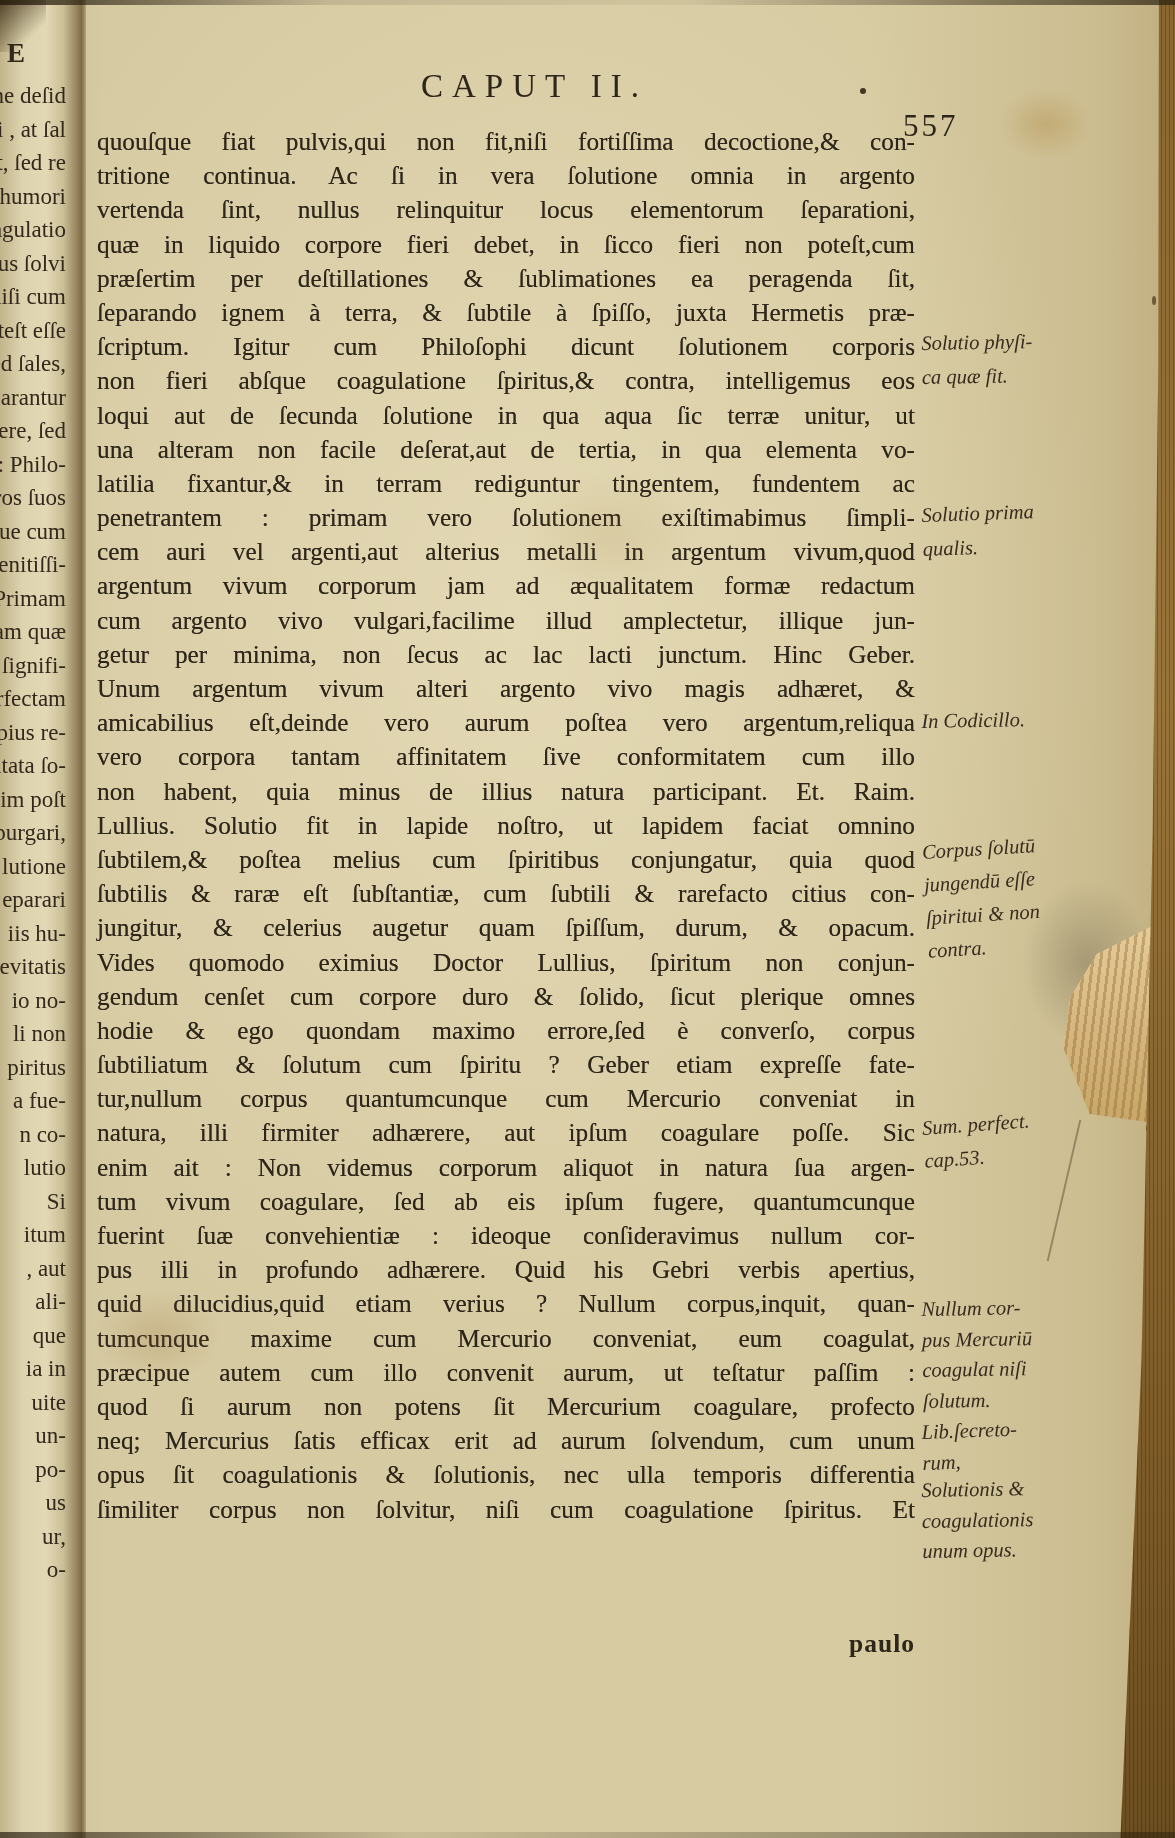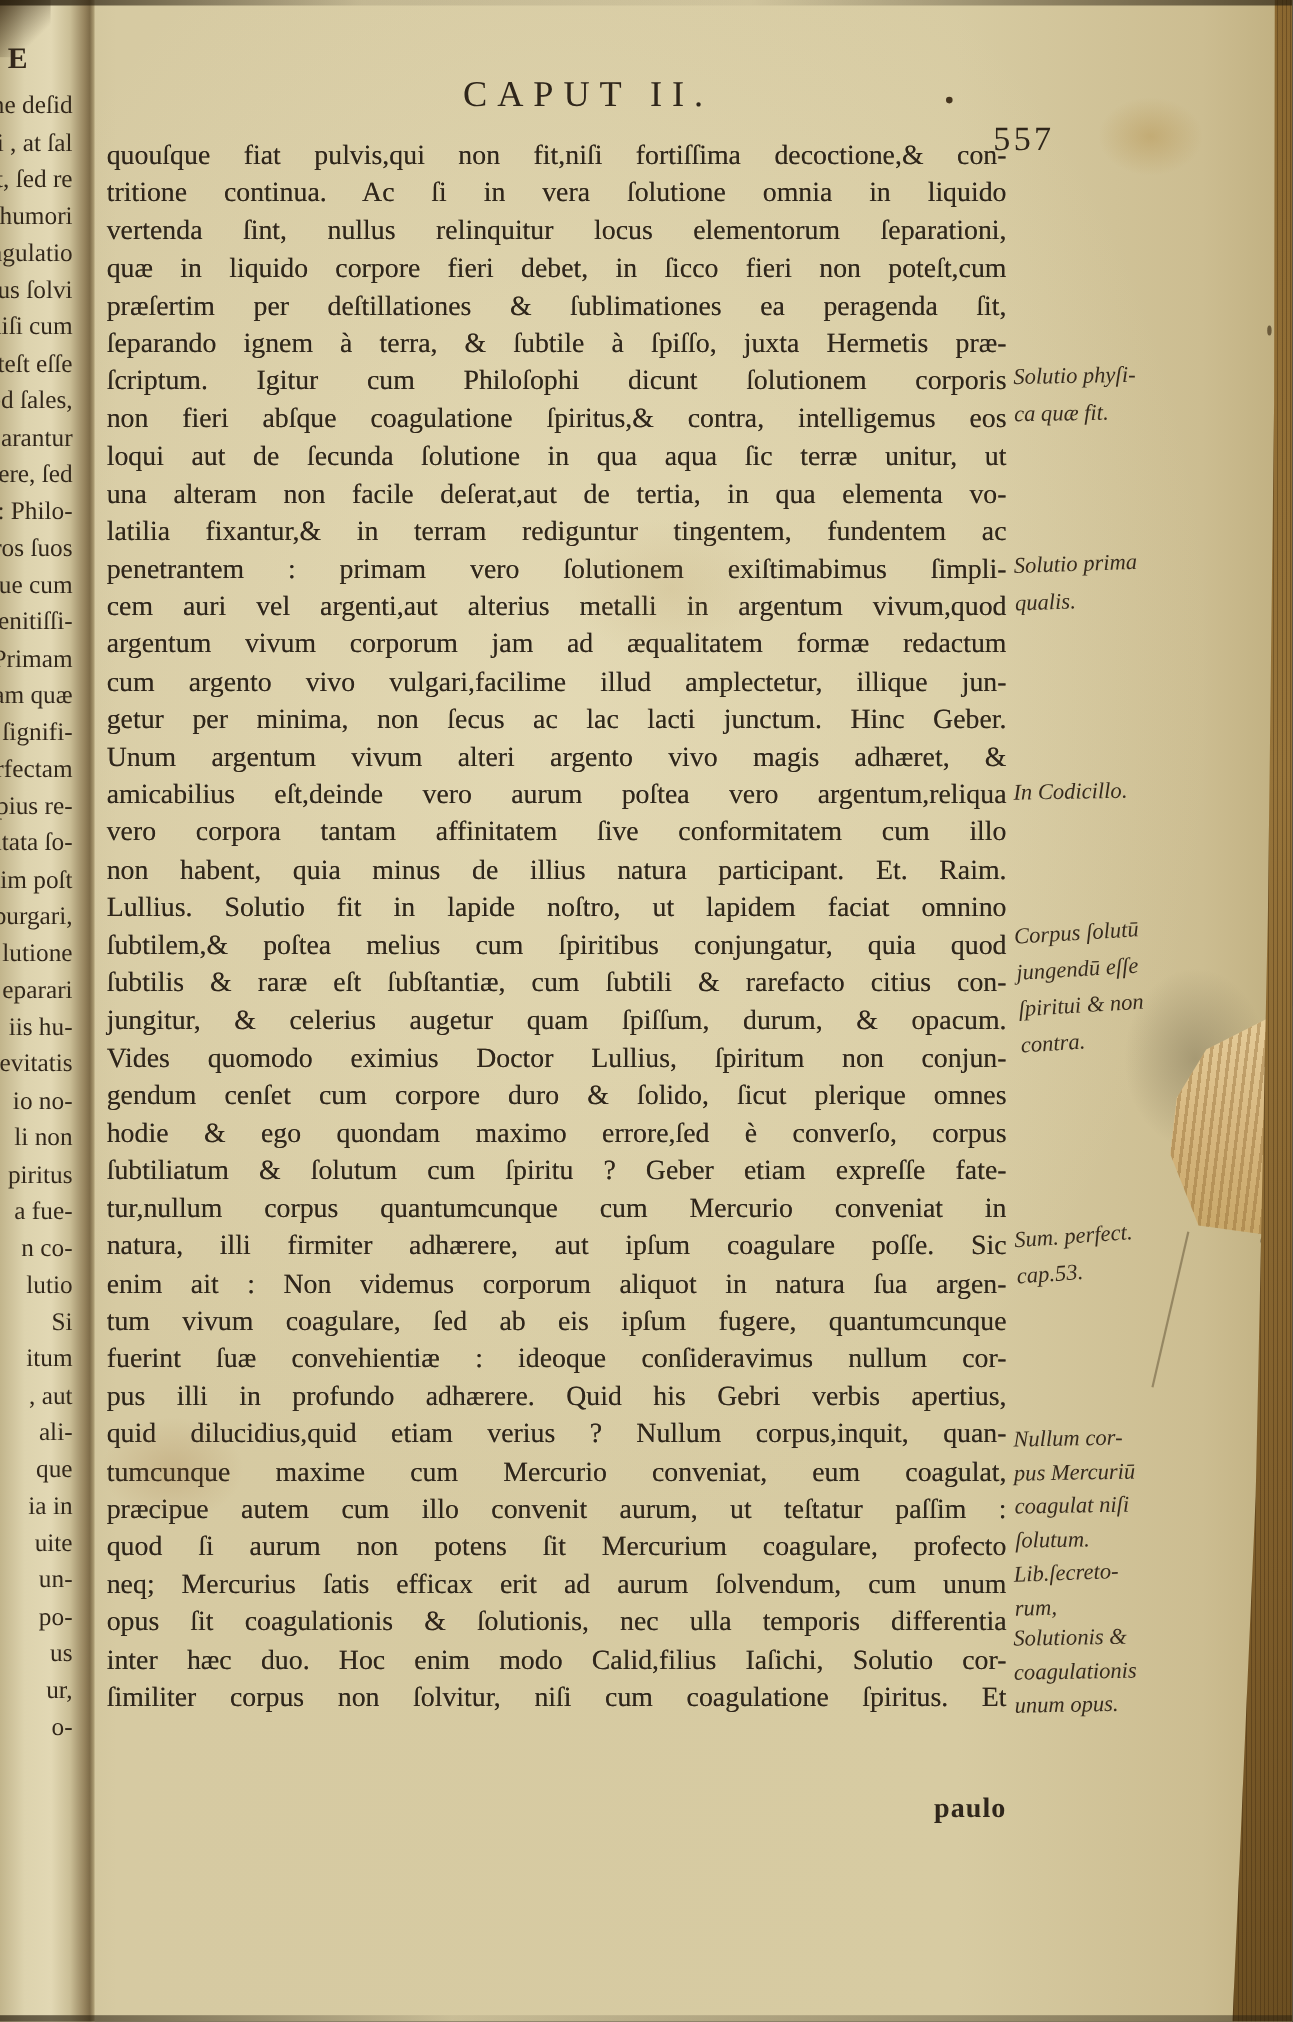--- a/index.html
+++ b/index.html
@@ -130,21 +130,21 @@
         <div class="frag">ur,</div>
         <div class="frag">o-</div>
       </div>
   </div>
 
   <div class="chapter-title">CAPUT II.</div>
   <div class="page-number">557</div>
 
   <div class="body-block">
       <div class="bodyline">quouſque fiat pulvis,qui non fit,niſi fortiſſima decoctione,&amp; con-</div>
-      <div class="bodyline">tritione continua. Ac ſi in vera ſolutione omnia in liquido</div>
+      <div class="bodyline">tritione continua. Ac ſi in vera ſolutione omnia in argento</div>
       <div class="bodyline">vertenda ſint, nullus relinquitur locus elementorum ſeparationi,</div>
       <div class="bodyline">quæ in liquido corpore fieri debet, in ſicco fieri non poteſt,cum</div>
       <div class="bodyline">præſertim per deſtillationes &amp; ſublimationes ea peragenda ſit,</div>
       <div class="bodyline">ſeparando ignem à terra, &amp; ſubtile à ſpiſſo, juxta Hermetis præ-</div>
       <div class="bodyline">ſcriptum. Igitur cum Philoſophi dicunt ſolutionem corporis</div>
       <div class="bodyline">non fieri abſque coagulatione ſpiritus,&amp; contra, intelligemus eos</div>
       <div class="bodyline">loqui aut de ſecunda ſolutione in qua aqua ſic terræ unitur, ut</div>
       <div class="bodyline">una alteram non facile deſerat,aut de tertia, in qua elementa vo-</div>
       <div class="bodyline">latilia fixantur,&amp; in terram rediguntur tingentem, fundentem ac</div>
       <div class="bodyline">penetrantem : primam vero ſolutionem exiſtimabimus ſimpli-</div>
@@ -169,21 +169,20 @@
       <div class="bodyline">enim ait : Non videmus corporum aliquot in natura ſua argen-</div>
       <div class="bodyline">tum vivum coagulare, ſed ab eis ipſum fugere, quantumcunque</div>
       <div class="bodyline">fuerint ſuæ convehientiæ : ideoque conſideravimus nullum cor-</div>
       <div class="bodyline">pus illi in profundo adhærere. Quid his Gebri verbis apertius,</div>
       <div class="bodyline">quid dilucidius,quid etiam verius ? Nullum corpus,inquit, quan-</div>
       <div class="bodyline">tumcunque maxime cum Mercurio conveniat, eum coagulat,</div>
       <div class="bodyline">præcipue autem cum illo convenit aurum, ut teſtatur paſſim :</div>
       <div class="bodyline">quod ſi aurum non potens ſit Mercurium coagulare, profecto</div>
       <div class="bodyline">neq; Mercurius ſatis efficax erit ad aurum ſolvendum, cum unum</div>
       <div class="bodyline">opus ſit coagulationis &amp; ſolutionis, nec ulla temporis differentia</div>
-      <div class="bodyline">inter hæc duo. Hoc enim modo Calid,filius Iaſichi, Solutio cor-</div>
       <div class="bodyline">ſimiliter corpus non ſolvitur, niſi cum coagulatione ſpiritus. Et</div>
     </div>
 
   <div class="catchword">paulo</div>
 
   <div class="mnote n1">
       <div class="mnline">Solutio phyſi-</div>
       <div class="mnline">ca quæ fit.</div>
     </div>
   <div class="mnote n2">

